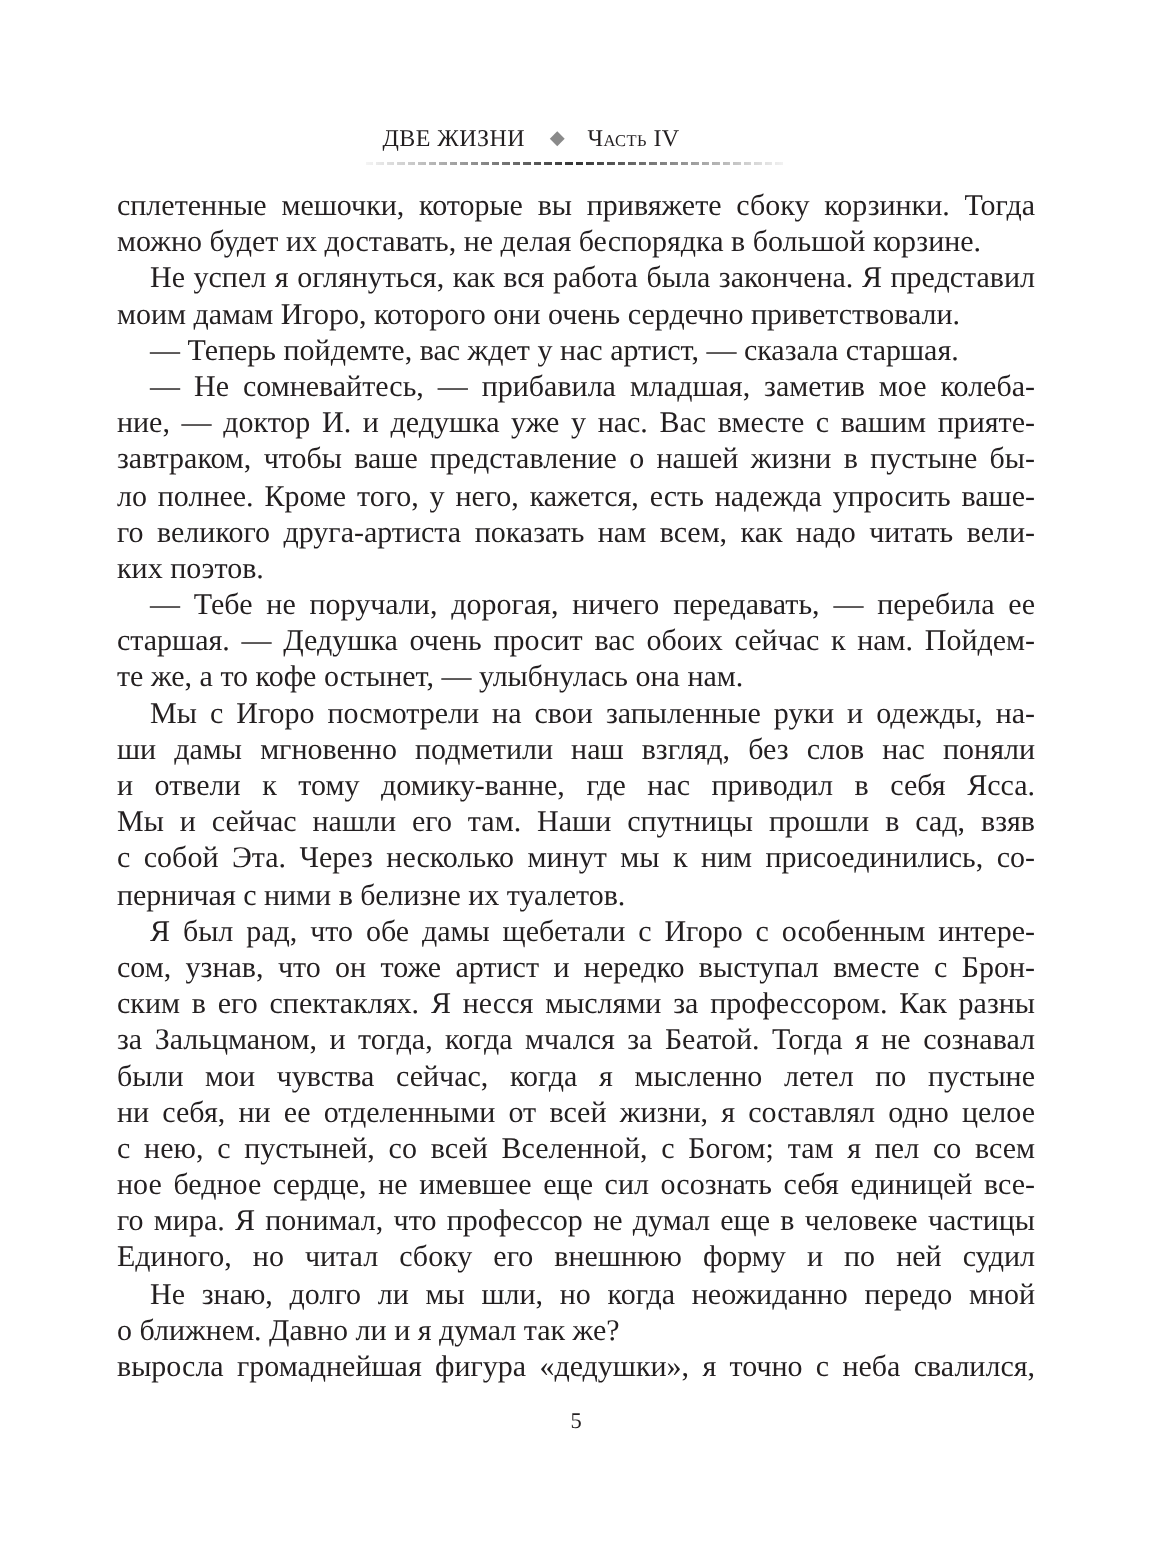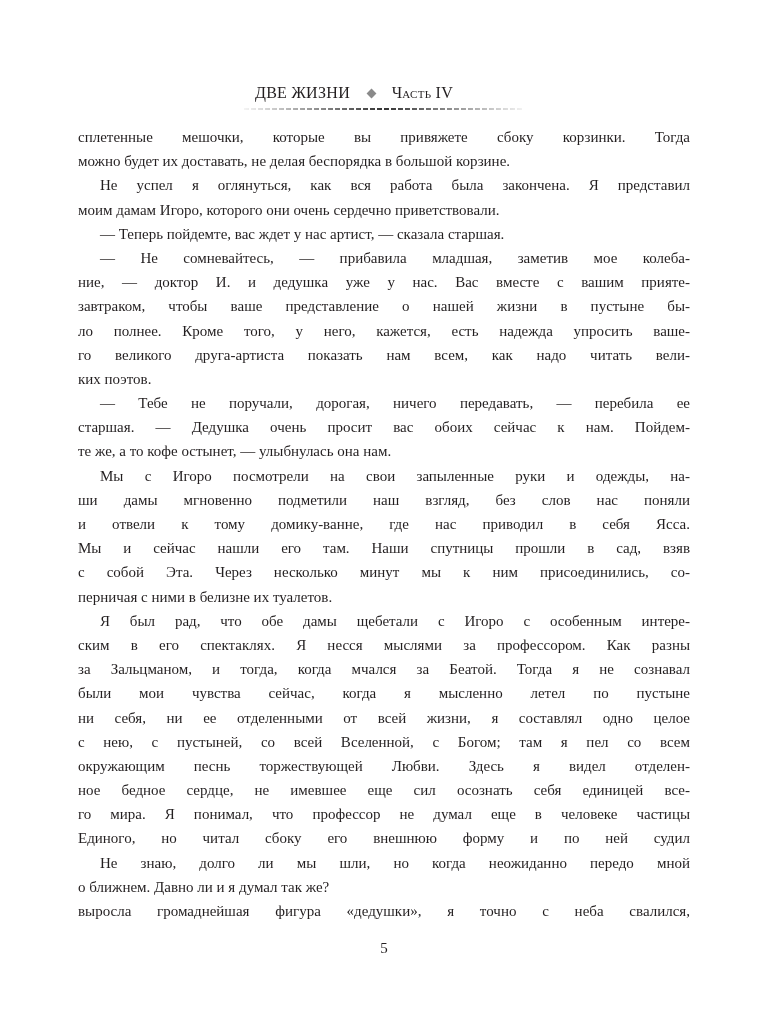--- a/index.html
+++ b/index.html
@@ -51,21 +51,21 @@
       inset: 0;
       background: linear-gradient(90deg, rgba(200,200,200,0.2), #333 50%, rgba(200,200,200,0.2));
       -webkit-mask: repeating-linear-gradient(90deg, #000 0 5px, transparent 5px 7px);
       mask: repeating-linear-gradient(90deg, #000 0 5px, transparent 5px 7px);
     }
     .text-block {
       position: absolute;
       top: 125px;
       left: 78px;
       width: 612px;
-      font-size: 15px;
+      font-size: 20px;
       line-height: 24.2px;
     }
     .line {
       display: block;
       white-space: nowrap;
       text-align: justify;
       text-align-last: justify;
       height: 24.2px;
     }
     .line.last {
@@ -109,26 +109,26 @@
     <span class="line indent">— Тебе не поручали, дорогая, ничего передавать, — перебила ее</span>
     <span class="line">старшая. — Дедушка очень просит вас обоих сейчас к нам. Пойдем-</span>
     <span class="line last">те же, а то кофе остынет, — улыбнулась она нам.</span>
     <span class="line indent">Мы с Игоро посмотрели на свои запыленные руки и одежды, на-</span>
     <span class="line">ши дамы мгновенно подметили наш взгляд, без слов нас поняли</span>
     <span class="line">и отвели к тому домику-ванне, где нас приводил в себя Ясса.</span>
     <span class="line">Мы и сейчас нашли его там. Наши спутницы прошли в сад, взяв</span>
     <span class="line">с собой Эта. Через несколько минут мы к ним присоединились, со-</span>
     <span class="line last">перничая с ними в белизне их туалетов.</span>
     <span class="line indent">Я был рад, что обе дамы щебетали с Игоро с особенным интере-</span>
+    <span class="line">сом, узнав, что он тоже артист и нередко выступал вместе с Брон-</span>
     <span class="line">ским в его спектаклях. Я несся мыслями за профессором. Как разны</span>
     <span class="line">за Зальцманом, и тогда, когда мчался за Беатой. Тогда я не сознавал</span>
     <span class="line">были мои чувства сейчас, когда я мысленно летел по пустыне</span>
     <span class="line">ни себя, ни ее отделенными от всей жизни, я составлял одно целое</span>
     <span class="line">с нею, с пустыней, со всей Вселенной, с Богом; там я пел со всем</span>
-    <span class="line">окружающим песнь торжествующей Любви. Здесь я видел отделен-</span>
     <span class="line">ное бедное сердце, не имевшее еще сил осознать себя единицей все-</span>
     <span class="line">го мира. Я понимал, что профессор не думал еще в человеке частицы</span>
     <span class="line">Единого, но читал сбоку его внешнюю форму и по ней судил</span>
     <span class="line indent">Не знаю, долго ли мы шли, но когда неожиданно передо мной</span>
     <span class="line last">о ближнем. Давно ли и я думал так же?</span>
     <span class="line">выросла громаднейшая фигура «дедушки», я точно с неба свалился,</span>
   </div>
 
 <div class="page-number">5</div>
 

